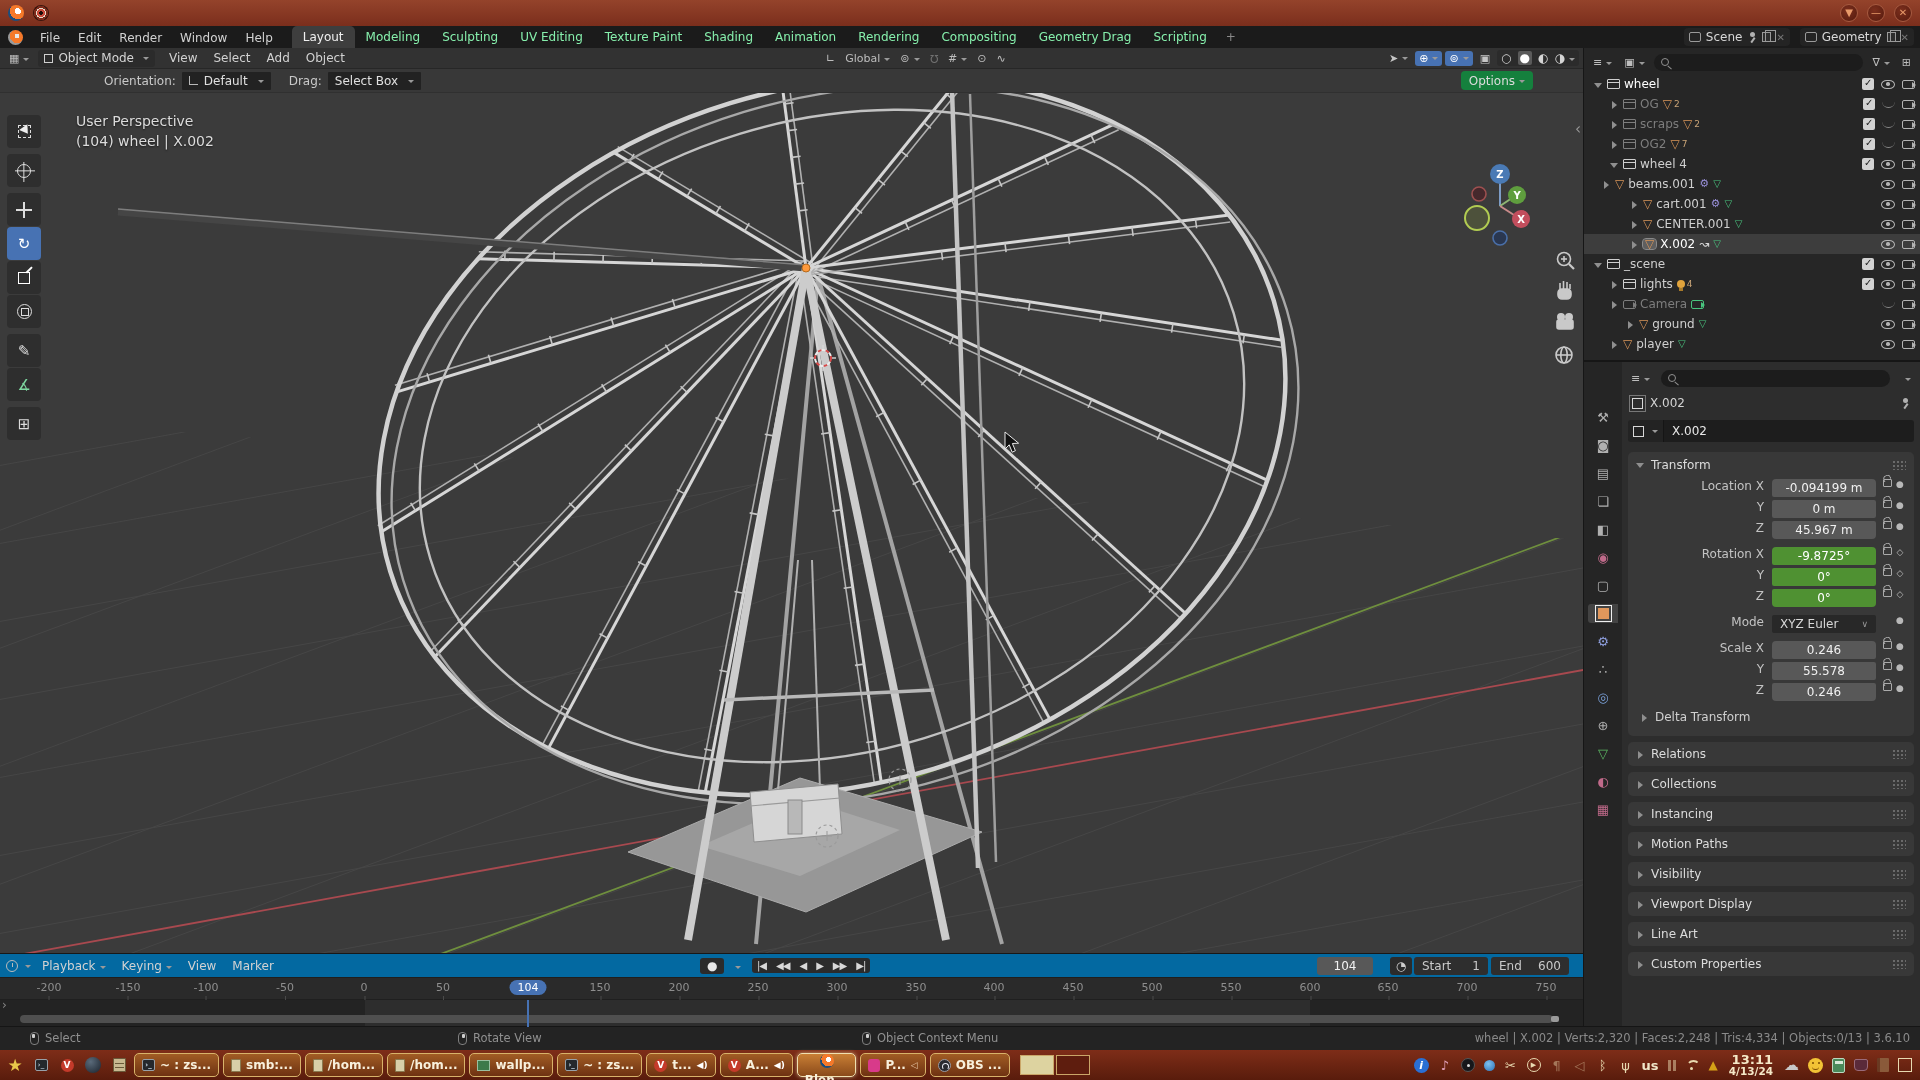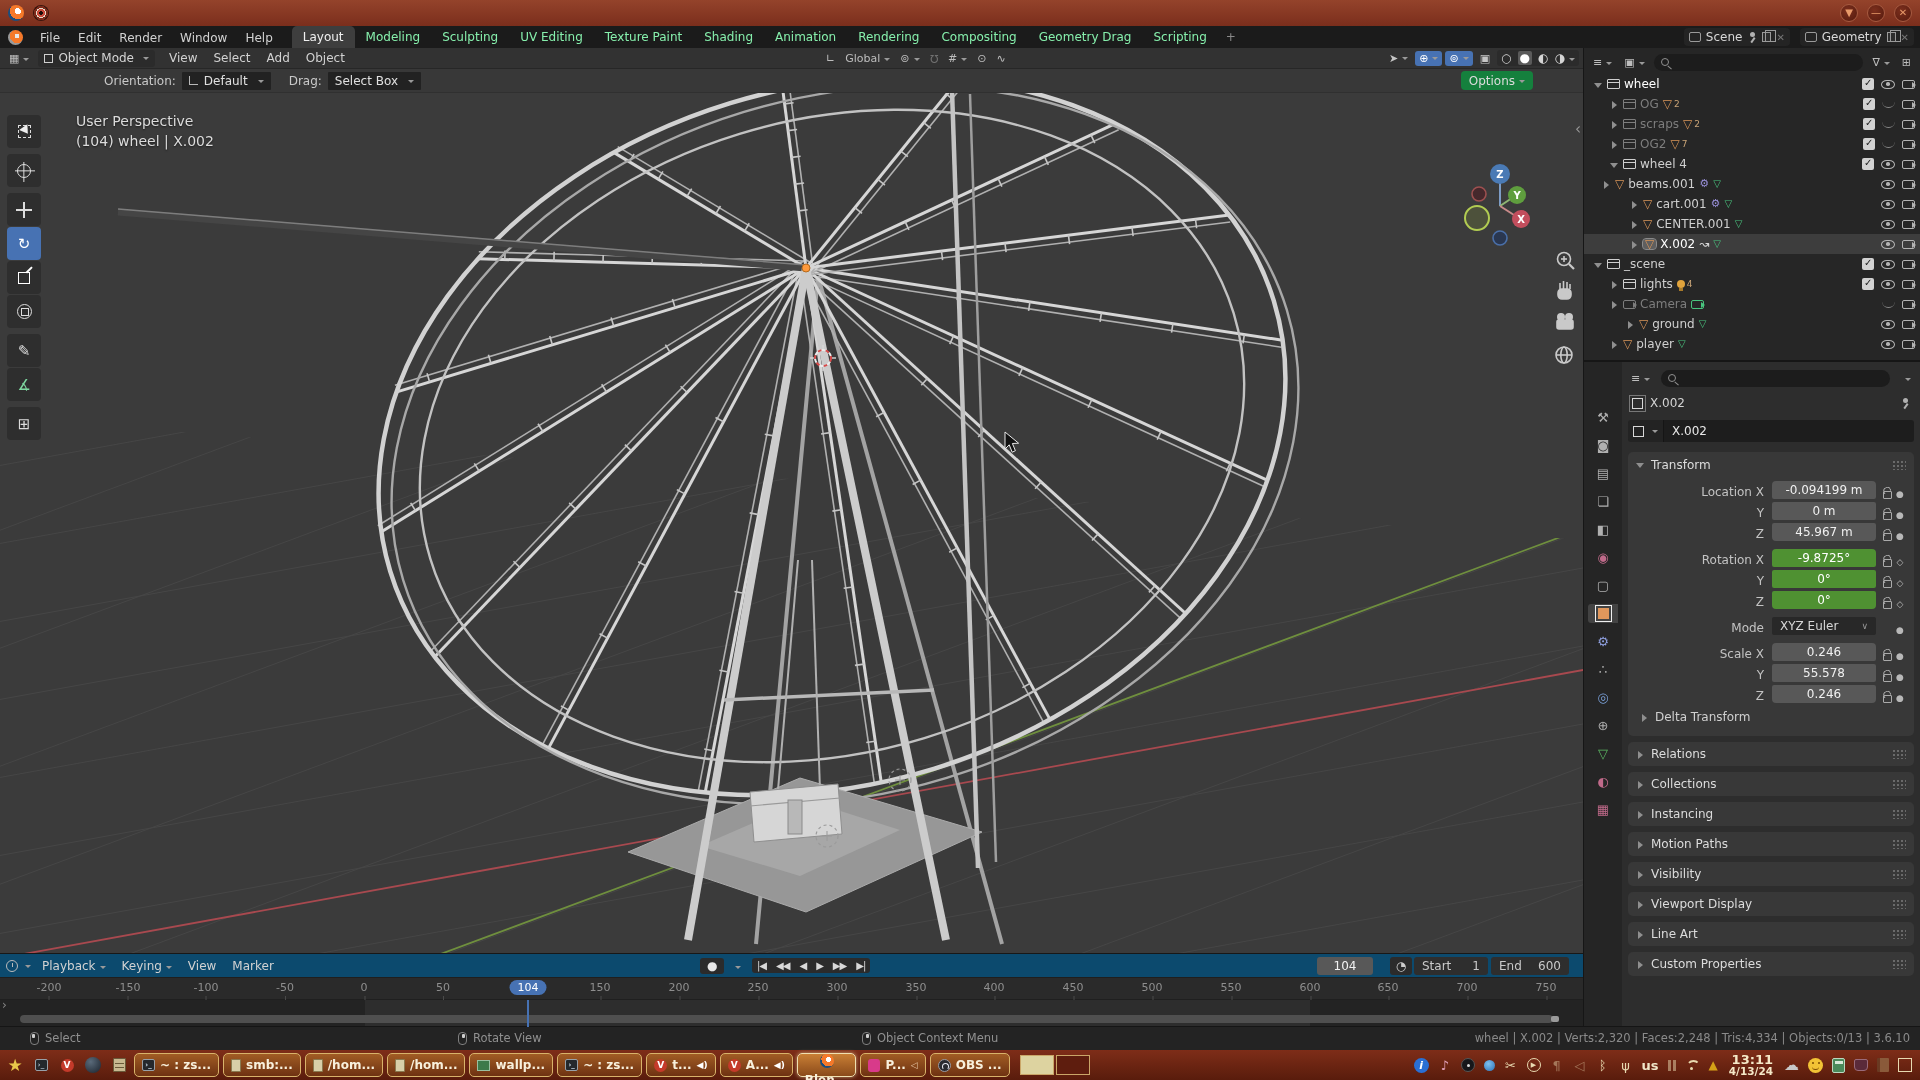--- a/index.html
+++ b/index.html
@@ -78,21 +78,21 @@
   .i-scale::after{content:"";position:absolute;right:-4px;top:-4px;width:8px;height:1.5px;background:#fff;transform:rotate(-45deg);}
   .i-transform{width:15px;height:15px;border:1.4px solid #ddd;border-radius:50%;position:relative;}
   .i-transform::after{content:"";position:absolute;left:3px;top:3px;width:6px;height:6px;border:1.2px solid #ddd;}
 
   
   .vp-overlay{position:absolute;left:76px;top:63px;z-index:4;color:#dcdcdc;text-shadow:0 1px 2px rgba(0,0,0,.6);font-size:14px;line-height:20px;}
   .collapse-l{position:absolute;right:2px;top:72px;color:#999;font-size:15px;z-index:6;}
 
   
   .timeline{height:73px;background:#262626;border-top:1px solid #181818;position:relative;}
-  .tl-head{height:24px;background:#0c4a6e;display:flex;align-items:center;padding:0 6px;position:relative;border-bottom:1px solid #1f1f1f;}
+  .tl-head{height:24px;background:#0369a1;display:flex;align-items:center;padding:0 6px;position:relative;border-bottom:1px solid #1f1f1f;}
   .tl-menu{padding:2px 8px;color:#d2d2d2;}
   .clock-ico{width:12px;height:12px;border:1.3px solid #bbb;border-radius:50%;position:relative;}
   .clock-ico::after{content:"";position:absolute;left:5px;top:2px;width:1.3px;height:4px;background:#bbb;}
   .tl-rec{position:absolute;left:700px;background:#2b2b2b;border-radius:3px;padding:1px 7px;color:#e8e8e8;}
   .tl-ddm{position:absolute;left:731px;color:#6e6e6e;}
   .transport{position:absolute;left:752px;display:flex;background:#2b2b2b;border-radius:3px;}
   .tpb{padding:2px 5px;color:#d8d8d8;font-size:10px;letter-spacing:-1px;}
   .framefield{position:absolute;left:1317px;width:56px;background:#585858;border-radius:3px;text-align:center;color:#f2f2f2;padding:2px 0;}
   .stopw{position:absolute;left:1390px;width:22px;background:#2b2b2b;border-radius:3px;color:#cdcdcd;text-align:center;padding:2px 0;}
   .sefield{position:absolute;background:#2e2e2e;border-radius:3px;display:flex;justify-content:space-between;padding:2px 8px;color:#c9c9c9;}
@@ -162,21 +162,21 @@
   .phead{display:flex;align-items:center;gap:8px;height:24px;}
   .bcrow{display:flex;align-items:center;gap:7px;height:26px;padding:0 4px;}
   .bc-ico{width:11px;height:11px;border:1.4px solid #d8d8d8;outline:1px solid #777;outline-offset:2px;}
   .namerow{display:flex;align-items:center;gap:0;height:26px;margin:2px 0 8px;}
   .nf-ico{display:flex;align-items:center;background:#232323;border-radius:3px 0 0 3px;height:22px;padding:0 5px;gap:4px;border-right:1px solid #151515;}
   .nf{flex:1;background:#1d1d1d;border-radius:0 3px 3px 0;height:22px;display:flex;align-items:center;padding:0 8px;color:#e8e8e8;}
   .panel{background:#383838;border-radius:5px;margin-bottom:6px;}
   .panel-h{display:flex;align-items:center;height:25px;padding:0 8px;color:#dcdcdc;gap:6px;}
   .grip{margin-left:auto;width:14px;height:10px;background-image:radial-gradient(#6a6a6a 1px,transparent 1.2px);background-size:4px 4px;}
   .pbody{padding:2px 8px 10px;}
-  .prow{display:flex;align-items:flex-end;height:20px;margin-bottom:1px;}
+  .prow{display:flex;align-items:flex-start;height:20px;margin-bottom:1px;}
   .plab{width:128px;text-align:right;color:#c3c3c3;margin-right:8px;flex:none;}
   .pfield{width:104px;background:#585858;color:#f0f0f0;text-align:center;border-radius:2px;height:18px;line-height:18px;flex:none;}
   .prow.first .pfield{border-radius:4px 4px 2px 2px;}
   .prow.last .pfield{border-radius:2px 2px 4px 4px;}
   .pfield.grn{background:#4f9132;color:#fff;}
   .pfield.drop{background:#282828;text-align:left;padding:0 8px;display:flex;align-items:center;justify-content:space-between;color:#d8d8d8;}
   .lockico{width:9px;height:8px;border:1.2px solid #aaa;border-radius:1px;position:relative;margin-left:7px;flex:none;}
   .lockico::before{content:"";position:absolute;left:-1px;top:-5px;width:6px;height:5px;border:1.2px solid #aaa;border-bottom:none;border-radius:4px 4px 0 0;transform:rotate(-20deg);}
   .animdot{width:16px;text-align:center;color:#b8b8b8;font-size:9px;flex:none;}
   .gaprow{height:5px;}

